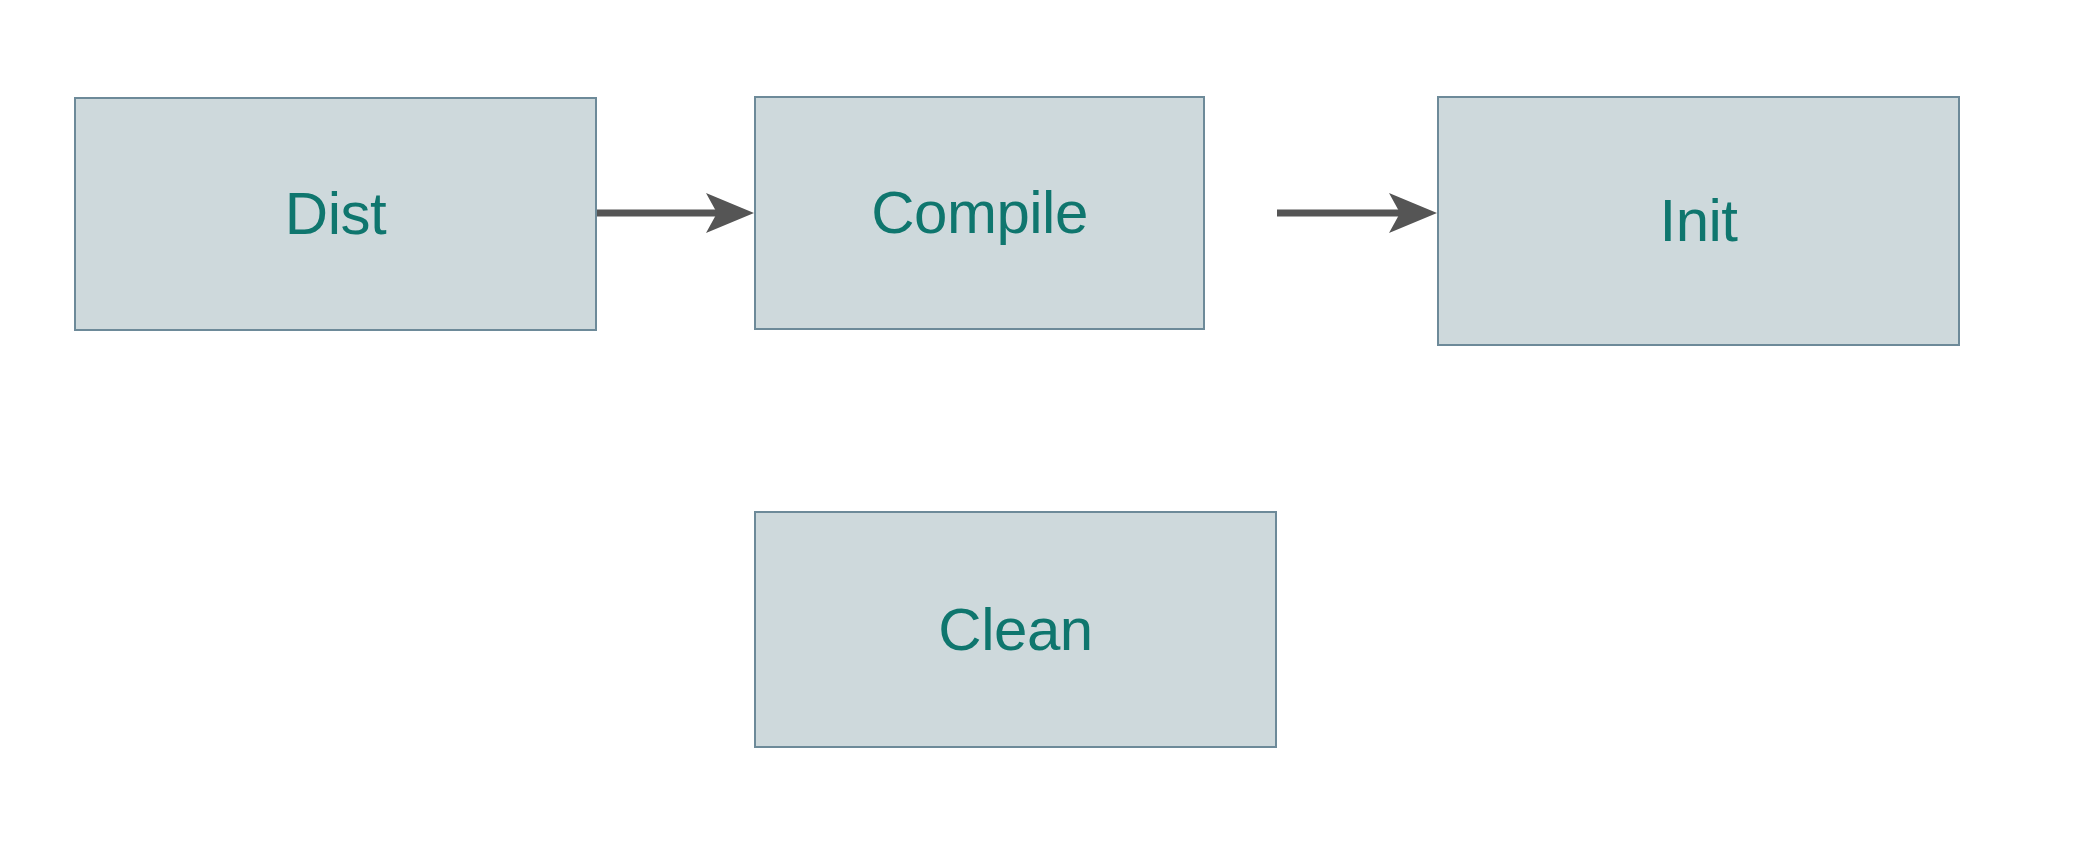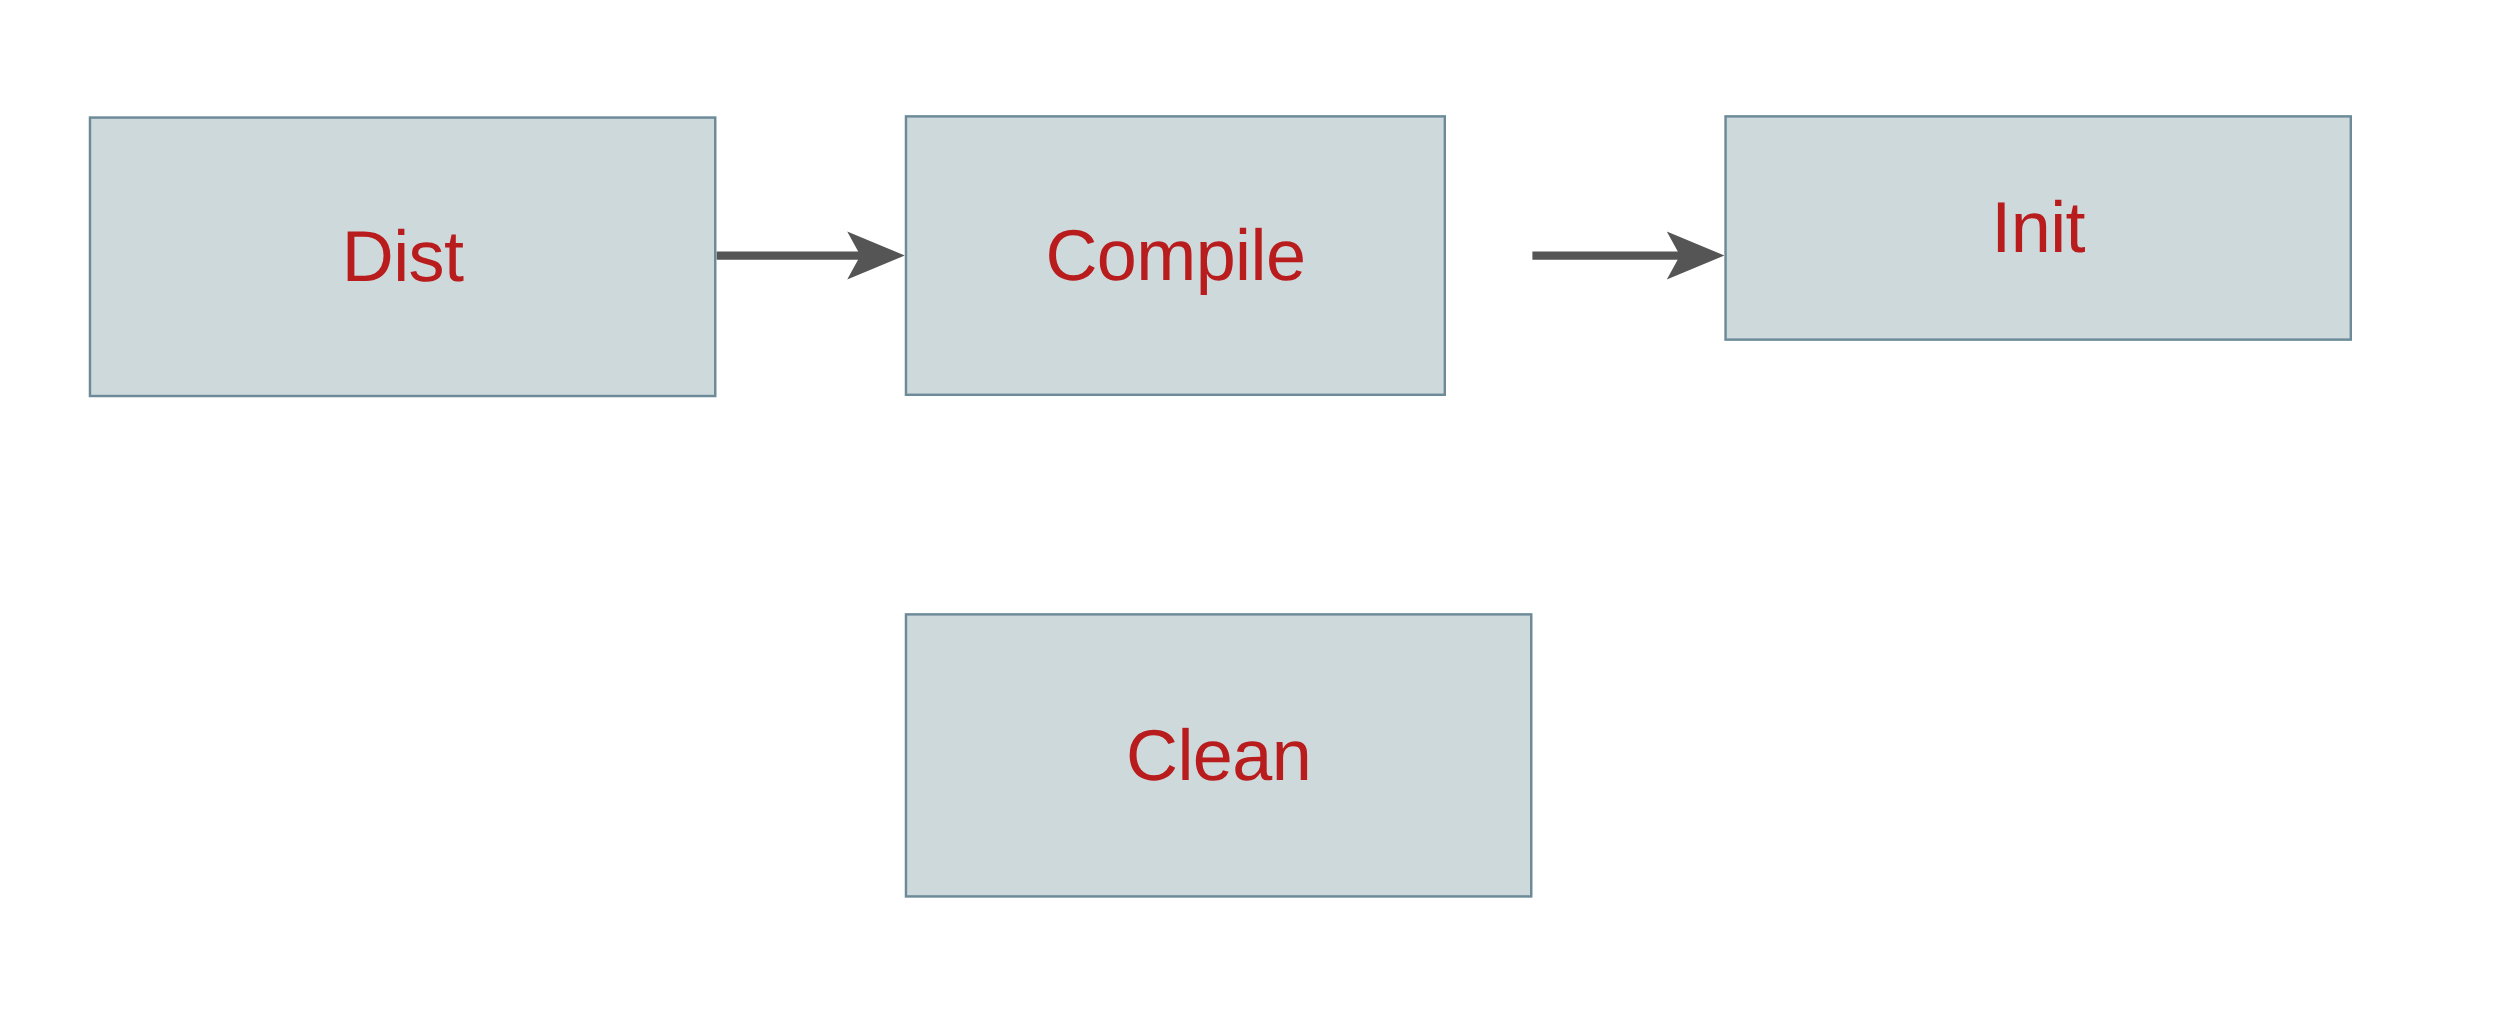--- a/index.html
+++ b/index.html
@@ -24,21 +24,21 @@
     background: #ced9dc;
     border: 2px solid #6d8a99;
     display: flex;
     align-items: center;
     justify-content: center;
   }
   .node-label {
     font-family: "Liberation Sans", sans-serif;
     font-size: 60px;
     font-weight: 400;
-    color: #b91c1c;
+    color: #0f766e;
     line-height: 1;
     letter-spacing: -0.5px;
     white-space: nowrap;
     user-select: none;
   }
   .edge-layer {
     position: absolute;
     left: 0;
     top: 0;
     width: 2078px;
@@ -80,21 +80,21 @@
   </div>
 
   <div class="node" style="left:74px; top:97px; width:523px; height:234px;">
     <span class="node-label">Dist</span>
   </div>
 
   <div class="node" style="left:754px; top:96px; width:451px; height:234px;">
     <span class="node-label">Compile</span>
   </div>
 
-  <div class="node" style="left:1437px; top:96px; width:523px; height:188px;">
+  <div class="node" style="left:1437px; top:96px; width:523px; height:250px;">
     <span class="node-label">Init</span>
   </div>
 
   <div class="node" style="left:754px; top:511px; width:523px; height:237px;">
     <span class="node-label">Clean</span>
   </div>
 
 </div>
 
 </body></html>

